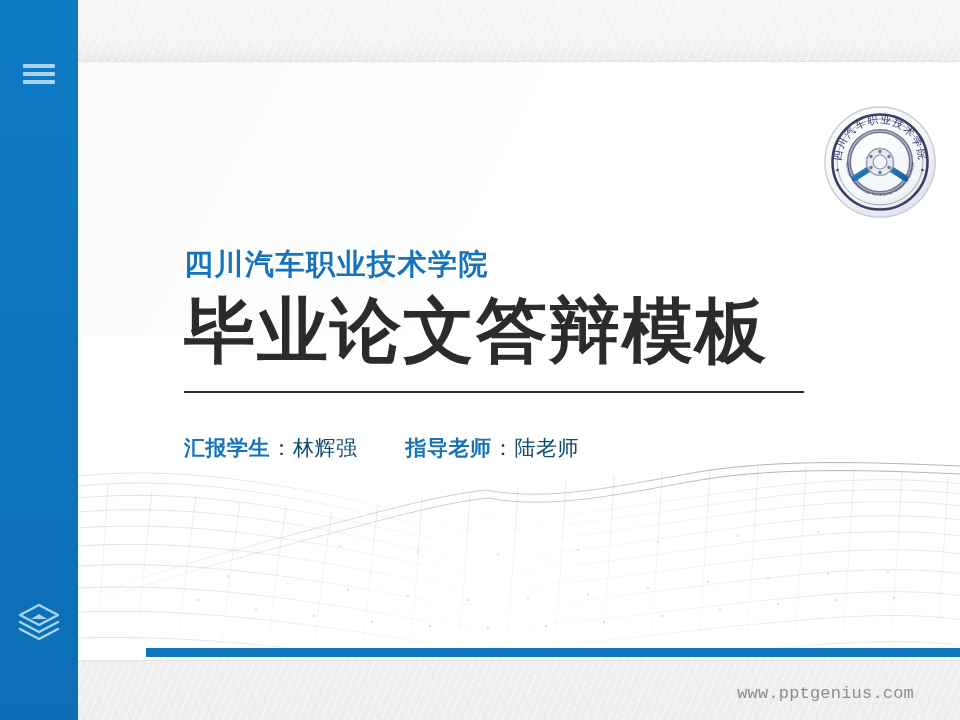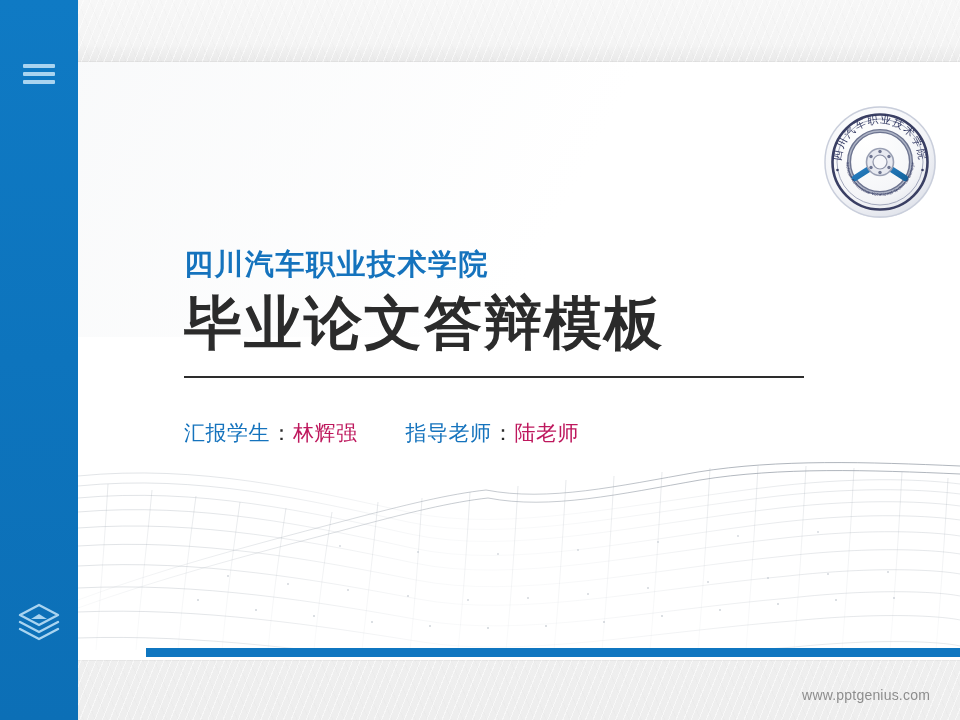--- a/index.html
+++ b/index.html
@@ -141,21 +141,21 @@
     font-size: 29px;
     font-weight: bold;
     color: #1573bd;
     letter-spacing: 1.5px;
     line-height: 1.15;
     white-space: nowrap;
   }
   .main-title {
     margin-top: 10px;
     font-family: "DejaVu Sans", "Liberation Sans", sans-serif;
-    font-size: 58px;
+    font-size: 71px;
     font-weight: bold;
     color: #2b2b2b;
     letter-spacing: 2px;
     line-height: 1.12;
     white-space: nowrap;
   }
   .rule {
     margin-top: 20px;
     width: 620px;
     height: 2px;
@@ -169,34 +169,34 @@
   }
   .credit {
     display: flex;
     align-items: baseline;
     font-family: "DejaVu Sans", "Liberation Sans", sans-serif;
     font-size: 21px;
     line-height: 1.2;
   }
   .credit + .credit { margin-left: 48px; margin-top: 23px; }
   .credit-label {
-    font-weight: normal;
+    font-weight: bold;
     color: #1573bd;
     letter-spacing: 0.5px;
   }
   .credit-sep { color: #2b2b2b; margin: 0 1px; }
-  .credit-value { color: #be185d; letter-spacing: 0.5px; text-align: right; }
+  .credit-value { color: #0c4a6e; letter-spacing: 0.5px; text-align: right; }
 
   
   .site-url {
     position: absolute;
-    right: 30px;
+    right: 46px;
     bottom: 17px;
-    font-family: Liberation Sans, sans-serif;
-    font-size: 14px;
+    font-family: Liberation Mono, monospace;
+    font-size: 17px;
     color: #8d8d8d;
     letter-spacing: 0.2px;
     z-index: 6;
   }
 </style>
 </head>
 <body>
 
 <div class="viewer">
 

